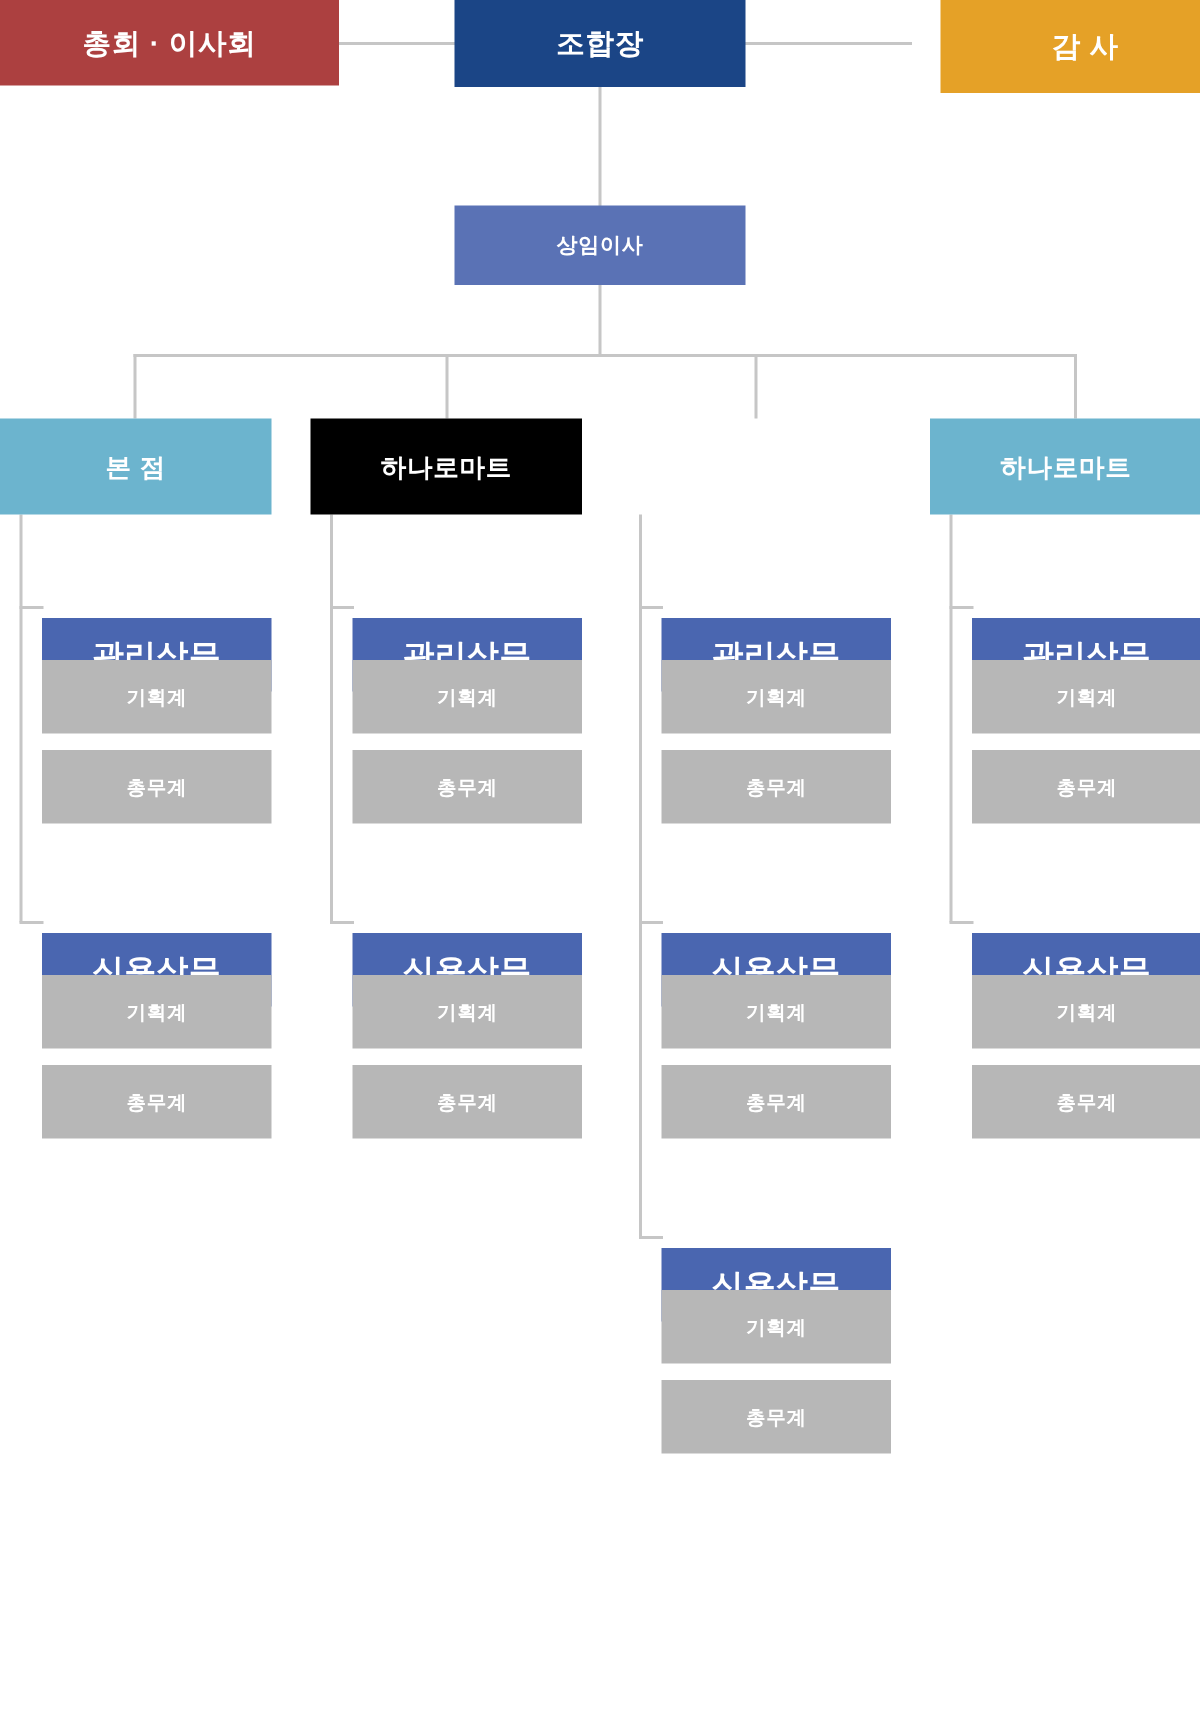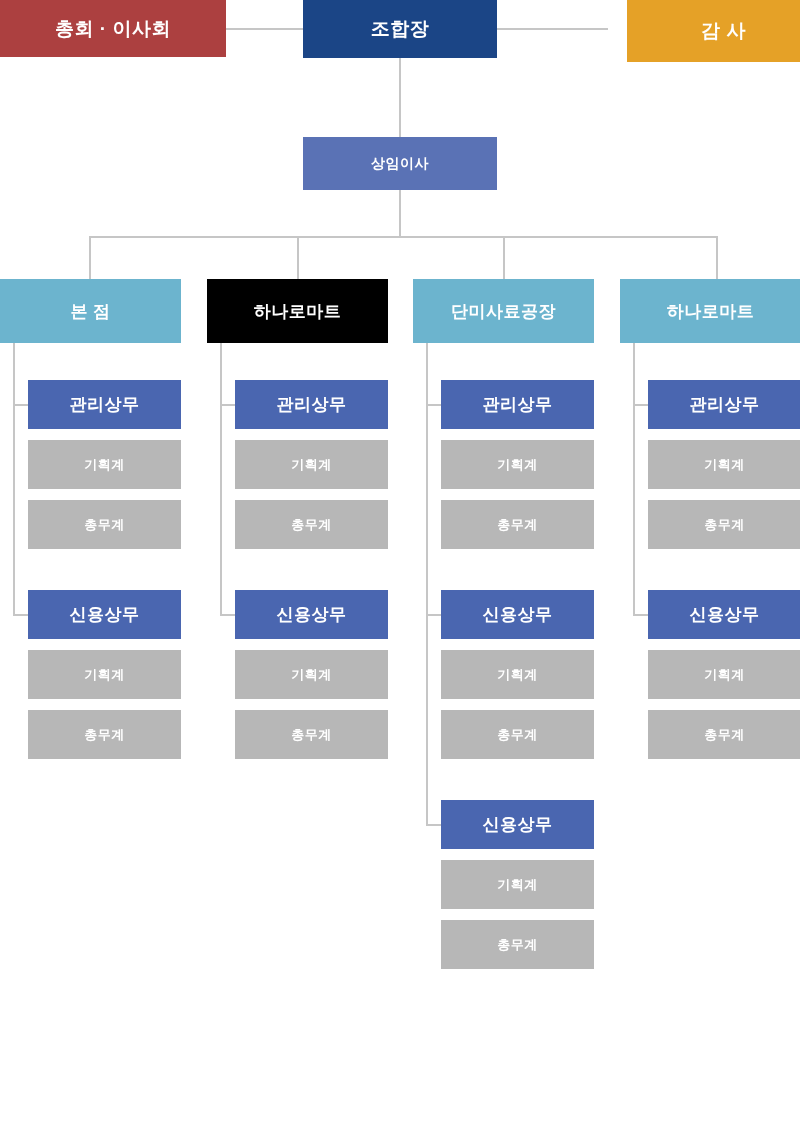--- a/index.html
+++ b/index.html
@@ -32,21 +32,22 @@
   .box-top {
     font-size: 19px;
   }
   .box-exec {
     font-size: 14px;
   }
   .box-dept {
     font-size: 17px;
   }
   .box-mgr {
-    font-size: 17px;
+    font-size: 21px;
+    margin-top: 32px;
   }
   .box-team {
     font-size: 13px;
   }
   .line {
     position: absolute;
     background: #c6c6c6;
     z-index: 1;
   }
   .line-h { height: 2px; }
@@ -91,21 +92,20 @@
   <div class="box box-top" style="left:303px; top:0px; width:194px; height:58px; background:#1b4586;">조합장</div>
 
   <div class="box box-top" style="left:0px; top:0px; width:226px; height:57px; background:#ac4040;">총회 · 이사회</div>
 
   <div class="box box-top" style="left:627px; top:0px; width:193px; height:62px; background:#e5a127;">감 사</div>
 
   <div class="box box-exec" style="left:303px; top:137px; width:194px; height:53px; background:#5a72b5;">상임이사</div>
 
   <div class="box box-dept" style="left:0px; top:279px; width:181px; height:64px; background:#6cb4ce;text-align:right;">본 점</div>
   <div class="box box-dept" style="left:207px; top:279px; width:181px; height:64px; background:#000000;">하나로마트</div>
-  <div class="box box-dept" style="left:413px; top:279px; width:181px; height:64px; background:#6cb4ce;">단미사료공장</div>
   <div class="box box-dept" style="left:620px; top:279px; width:181px; height:64px; background:#6cb4ce;">하나로마트</div>
 
   <div class="box box-mgr" style="left:28px; top:380px; width:153px; height:49px; background:#4a66b0;">관리상무</div>
   <div class="box box-team" style="left:28px; top:440px; width:153px; height:49px; background:#b7b7b7;">기획계</div>
   <div class="box box-team" style="left:28px; top:500px; width:153px; height:49px; background:#b7b7b7;">총무계</div>
 
   <div class="box box-mgr" style="left:28px; top:590px; width:153px; height:49px; background:#4a66b0;">신용상무</div>
   <div class="box box-team" style="left:28px; top:650px; width:153px; height:49px; background:#b7b7b7;">기획계</div>
   <div class="box box-team" style="left:28px; top:710px; width:153px; height:49px; background:#b7b7b7;">총무계</div>
 

